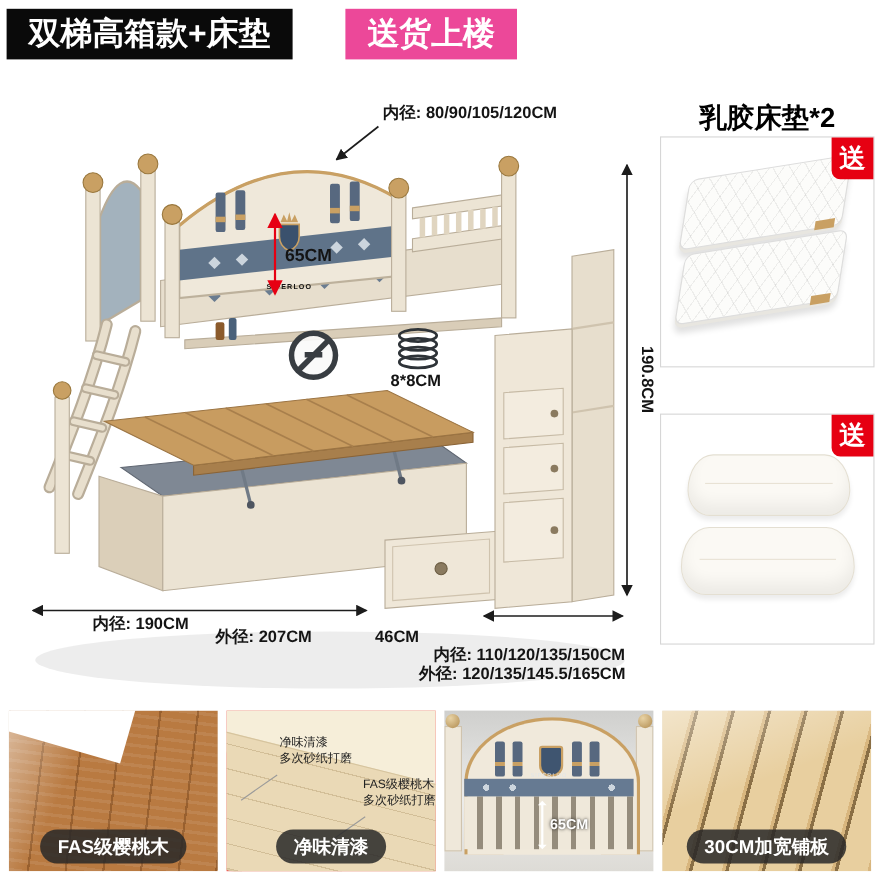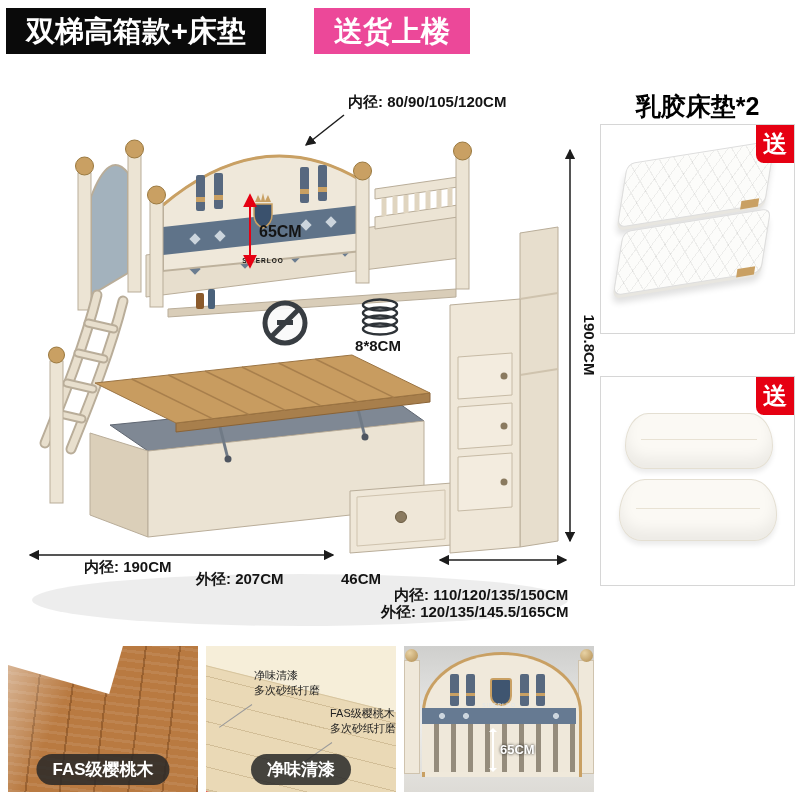--- a/index.html
+++ b/index.html
@@ -329,15 +329,19 @@
       <div class="strap" style="left:116px"></div>
       <div class="strap" style="left:132px"></div>
       <div class="crest"></div>
       <div class="mini-brand">SIPERLOO</div>
       <div class="rail-band"></div>
       <div class="slats"></div>
       <div class="t3-arrow"></div>
       <div class="t3-dim">65CM</div>
     </div>
 
+    <div class="tile">
+      <div class="wood-slats"></div>
+      <div class="tile-label">30CM加宽铺板</div>
+    </div>
 
   </div>
 </div>
 
 </body></html>

